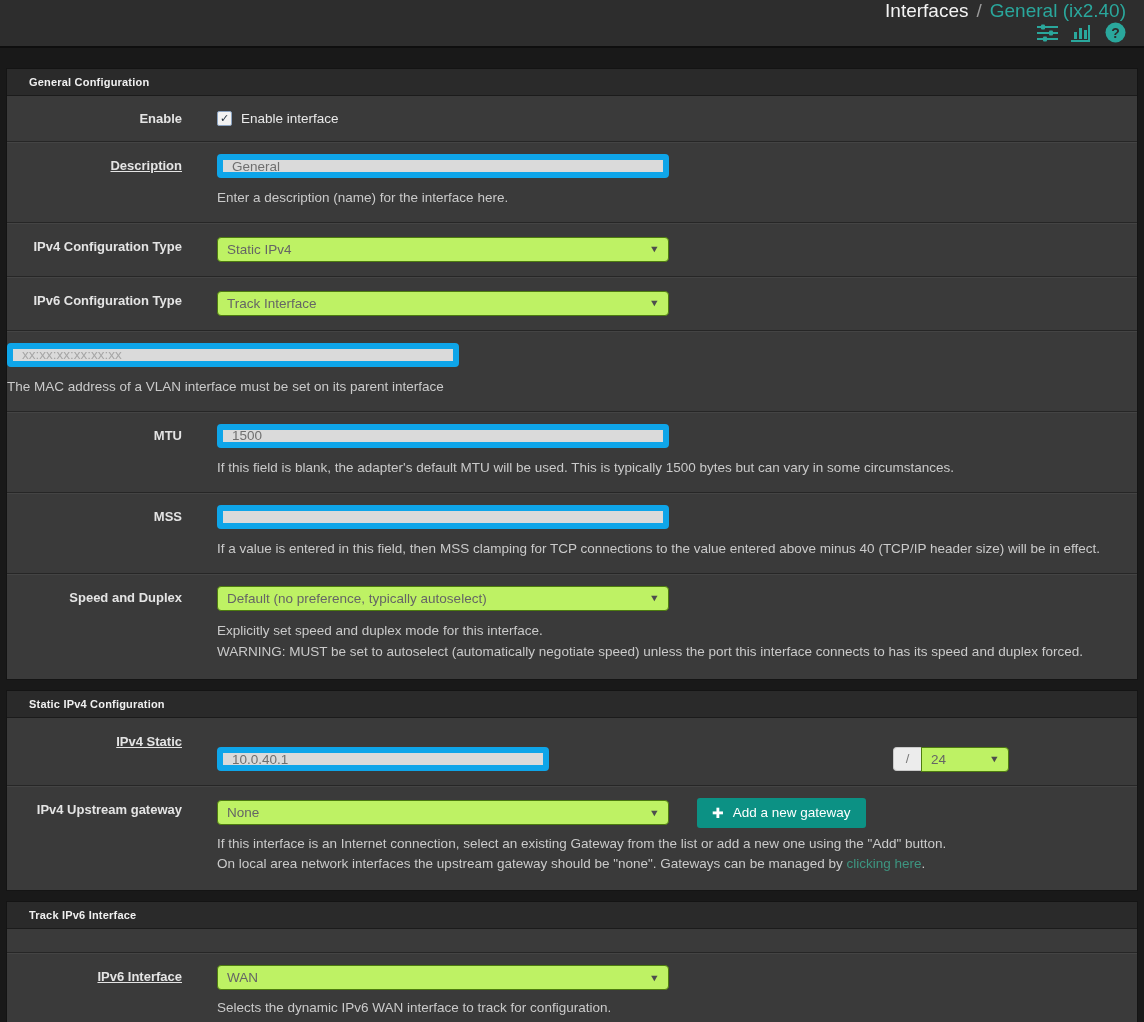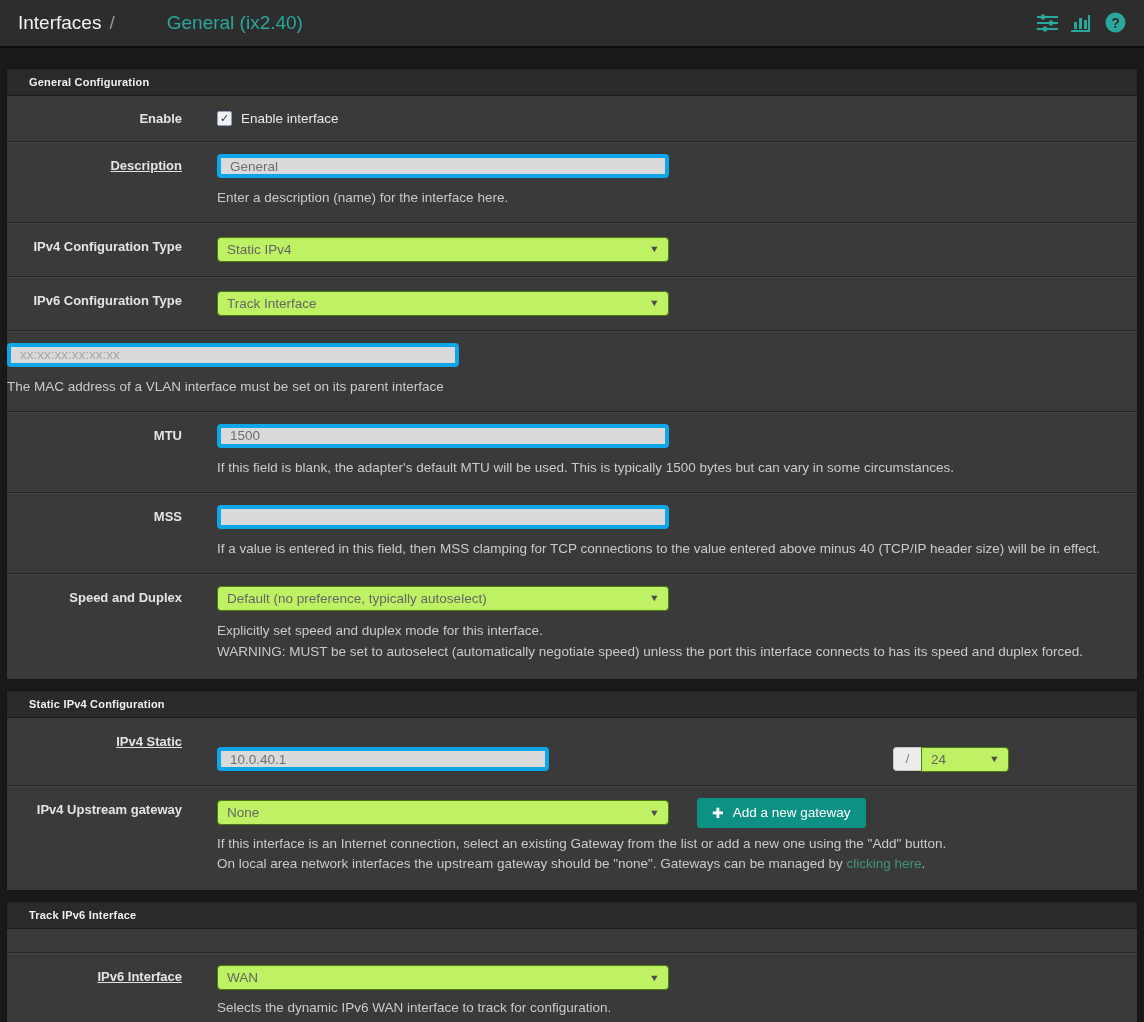--- a/index.html
+++ b/index.html
@@ -14,27 +14,27 @@
   *{box-sizing:border-box;}
   html,body{margin:0;padding:0;}
   body{
     width:1144px;height:1022px;overflow:hidden;
     background:var(--page-bg);
     font-family:"Liberation Sans","DejaVu Sans",sans-serif;
   }
   
   .navbar{
     height:48px;background:var(--navbar-bg);
-    display:flex;align-items:flex-start;
-    padding:12px 18px;border-bottom:2px solid #0e0e0e;
+    display:flex;align-items:flex-end;
+    padding:0 18px;border-bottom:2px solid #0e0e0e;flex-direction:column;
   }
   .breadcrumb{font-size:19px;display:flex;align-items:center;gap:8px;}
   .bc-section{color:#f3f3f3;}
   .bc-sep{color:#9a9a9a;}
-  .bc-page{color:var(--accent);margin-left:44px;}
+  .bc-page{color:var(--accent);}
   .nav-icons{margin-left:auto;display:flex;align-items:center;gap:13px;}
   .nav-icon{width:21px;height:21px;display:inline-flex;align-items:center;justify-content:center;cursor:pointer;}
   .nav-icon svg{display:block;}
   
   .content{padding-top:20px;}
   .panel{margin:0 6px 10px;border:1px solid #141414;background:var(--row-bg);}
   .panel-heading{
     background:var(--panel-head);
     padding:7px 22px;font-weight:bold;color:#f0f0f0;font-size:11px;
     border-bottom:1px solid #1b1b1b;letter-spacing:.2px;
@@ -43,21 +43,21 @@
   .row + .row{border-top:1px solid #262626;box-shadow:inset 0 1px 0 rgba(255,255,255,.055);}
   .row-label{
     flex:0 0 190px;width:190px;text-align:right;
     padding:16px 15px 0 5px;font-weight:bold;color:#e4e4e4;font-size:13px;
   }
   .row-label.u{text-decoration:underline;}
   .row-content{flex:1;min-width:0;padding:12px 16px 13px 0;}
   .row-content.check{display:flex;align-items:center;padding-top:15px;padding-bottom:15px;}
   
   .text-input{
-    width:452px;height:24px;background:#dadada;border:4px solid #0ea5e9;border-radius:4px;
+    width:452px;height:24px;background:#dadada;border:6px solid #0ea5e9;border-radius:4px;
     padding:0 9px;color:#6f6f6f;font-size:13.5px;font-family:inherit;outline:none;
   }
   .text-input::placeholder{color:#a6a6a6;}
   .select{
     width:452px;height:25px;background:#bef264;border:1px solid #4d7c0f;border-radius:4px;
     display:flex;align-items:center;padding:0 9px;color:#656565;font-size:13.5px;cursor:pointer;
   }
   .select .arrow{margin-left:auto;font-size:9px;color:#4d4d4d;transform:scaleX(1.2);}
   .help{color:#cacaca;font-size:13.5px;margin-top:10px;line-height:1.55;}
   .help .lnk{color:var(--link);cursor:pointer;}

